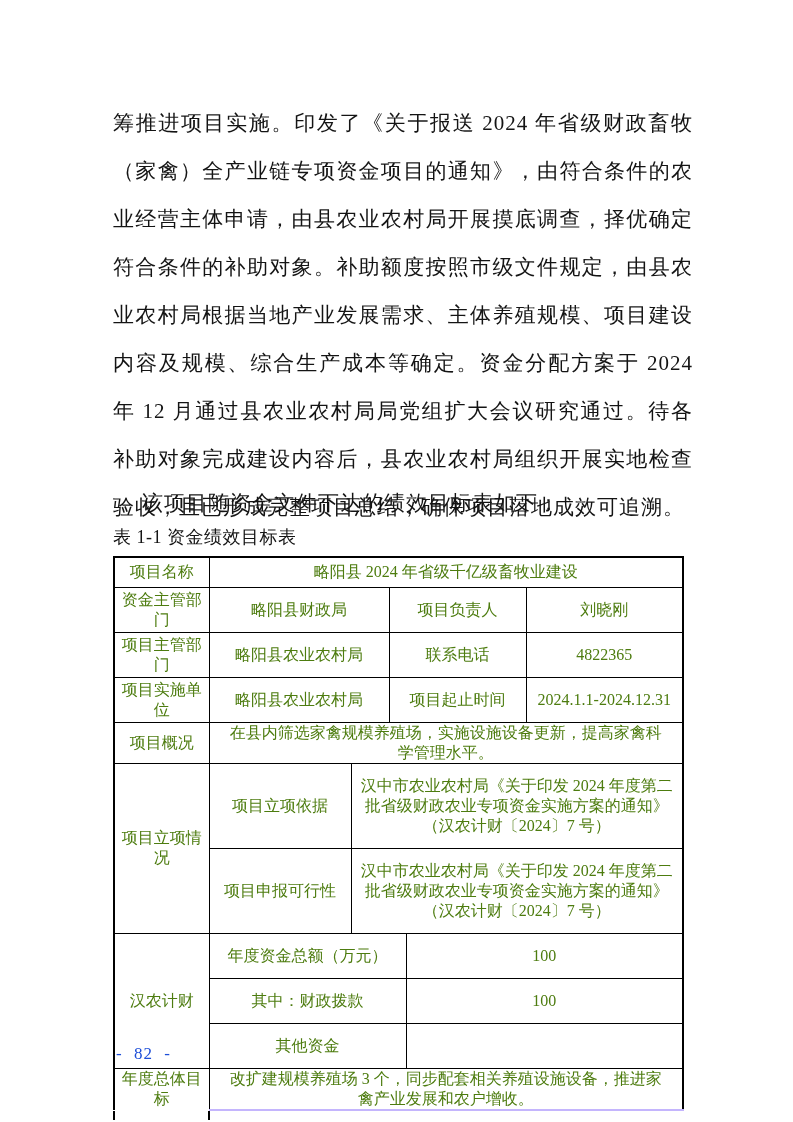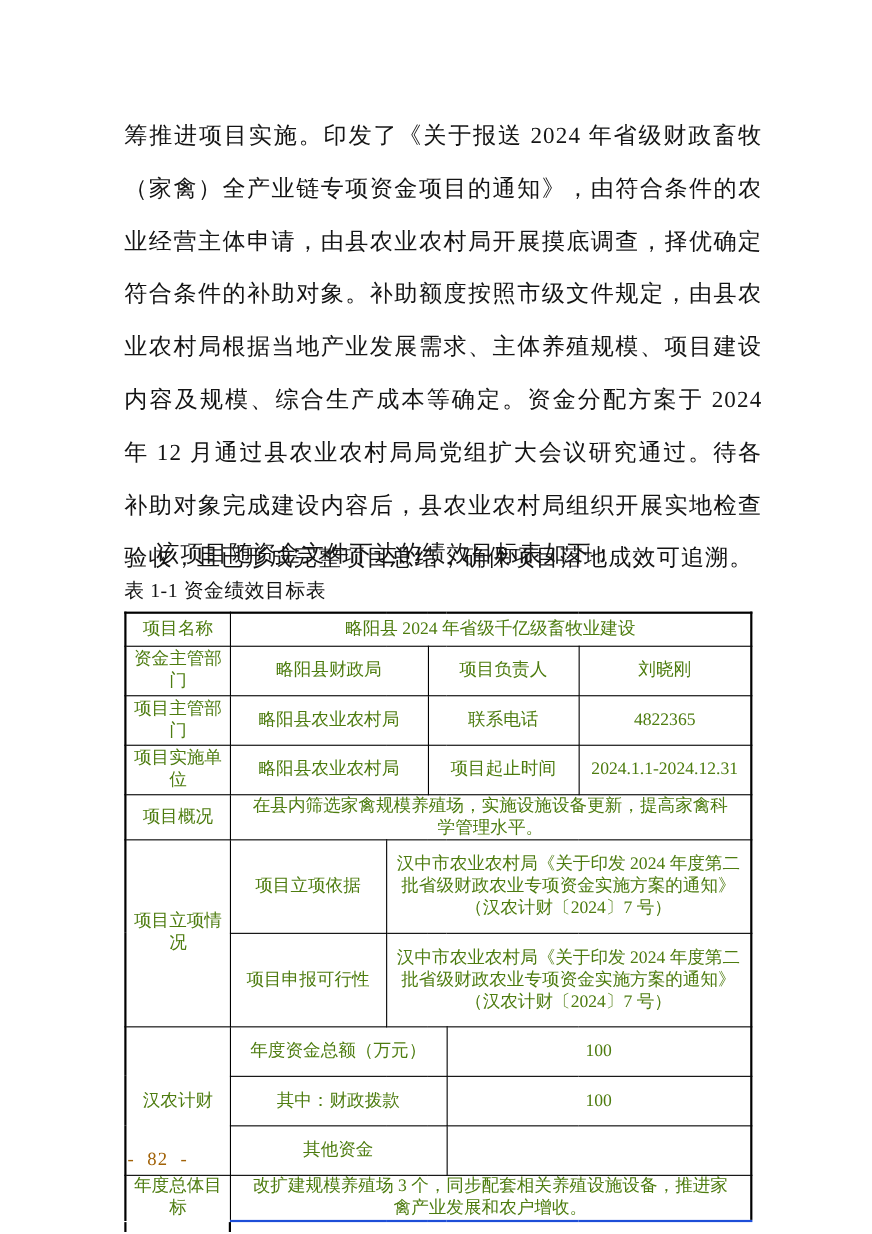--- a/index.html
+++ b/index.html
@@ -50,25 +50,25 @@
     font-size:16px;line-height:20px;color:#4d7c0f;
   }
   table.perf td{
     border:1px solid #000;
     text-align:center;vertical-align:middle;
     padding:12px 2px;
     overflow:hidden;
   }
   table.perf td.wide{padding:0 20px;}
   table.perf td.lbl{padding:0 2px;}
-  table.perf tr.last td.goal-text{border-bottom:2px solid #1d4ed8;}
+  table.perf tr.last td.goal-text{border-bottom:2px solid #c4b5fd;}
   table.perf tr.last td.lbl{border-bottom:none;}
   .page-number{
     position:absolute;left:116px;top:1044px;
-    font-size:17px;letter-spacing:1px;word-spacing:6px;color:#a16207;
+    font-size:17px;letter-spacing:1px;word-spacing:6px;color:#1d4ed8;
   }
 </style>
 </head>
 <body>
 
 <div class="page">
 
   <p class="body-par">筹推进项目实施。印发了《关于报送 2024 年省级财政畜牧（家禽）全产业链专项资金项目的通知》，由符合条件的农业经营主体申请，由县农业农村局开展摸底调查，择优确定符合条件的补助对象。补助额度按照市级文件规定，由县农业农村局根据当地产业发展需求、主体养殖规模、项目建设内容及规模、综合生产成本等确定。资金分配方案于 2024 年 12 月通过县农业农村局局党组扩大会议研究通过。待各补助对象完成建设内容后，县农业农村局组织开展实地检查验收，且已形成完整项目总结，确保项目落地成效可追溯。</p>
 
 

